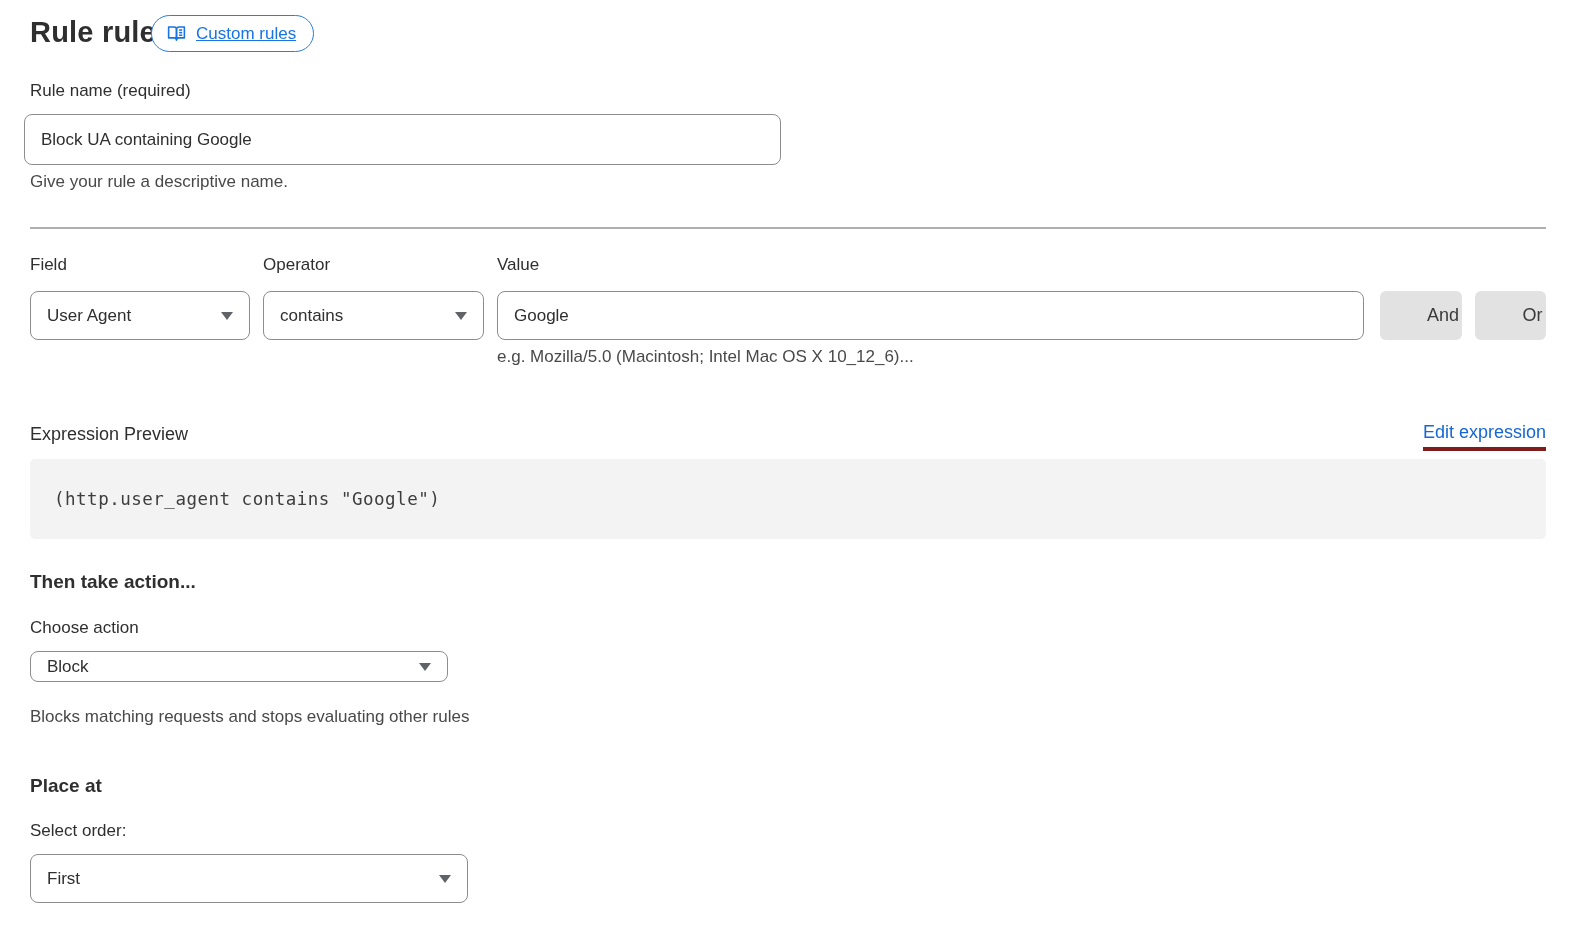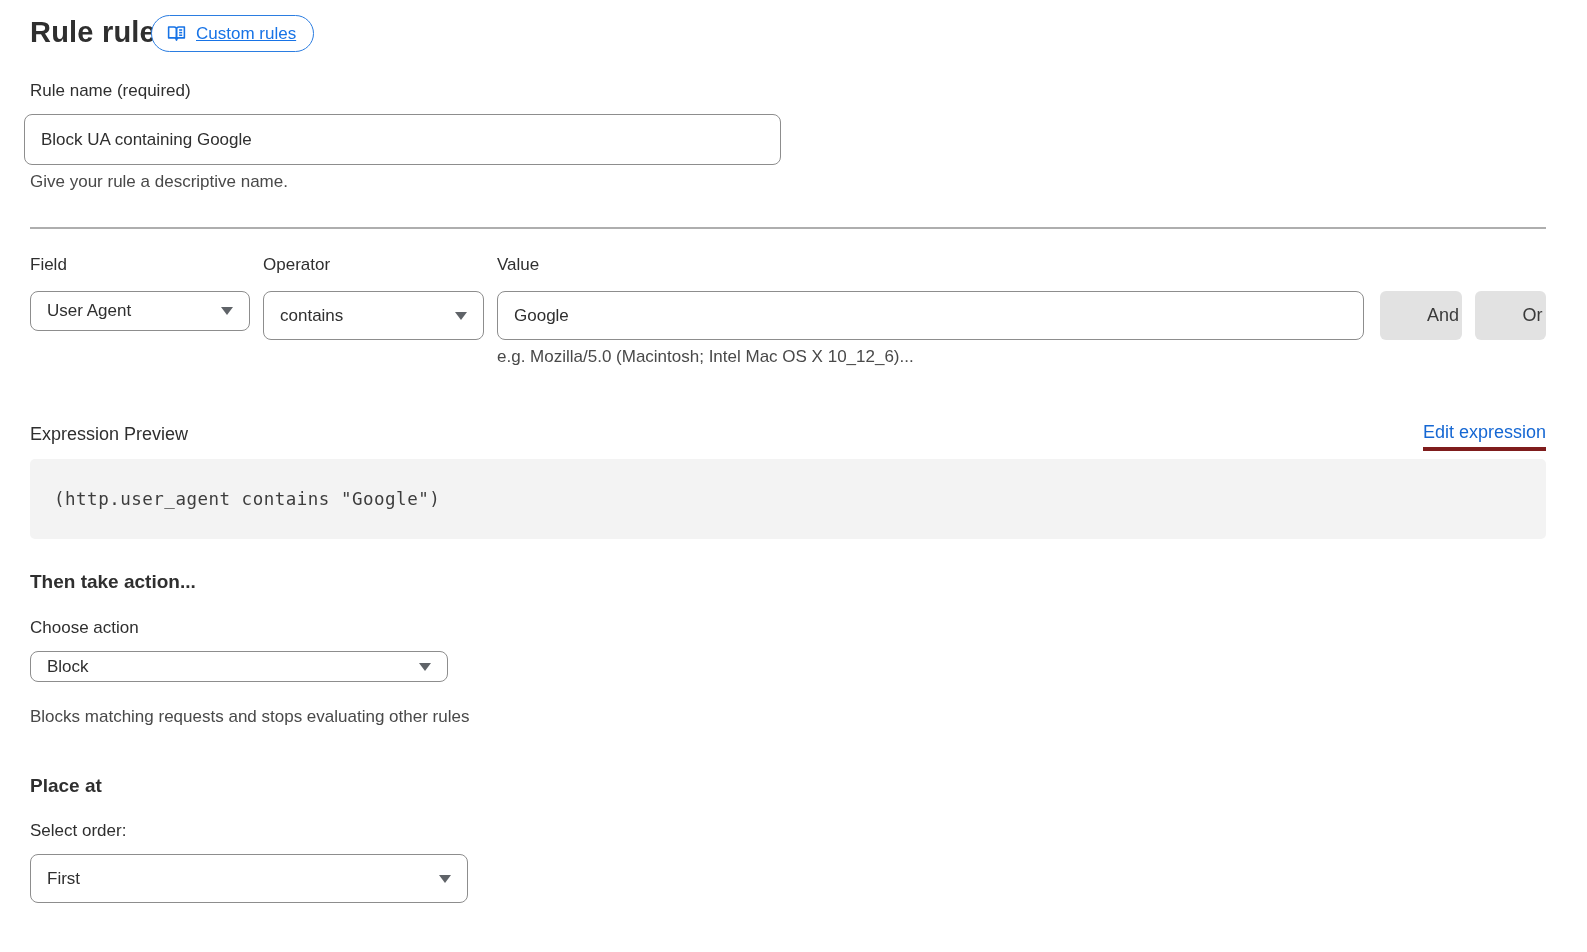--- a/index.html
+++ b/index.html
@@ -145,21 +145,21 @@
 </div>
 
 <div class="abs help-text" style="left:30px; top:172px;">Give your rule a descriptive name.</div>
 
 <div class="abs divider" style="left:30px; top:227px; width:1516px;"></div>
 
 <div class="abs field-label" style="left:30px; top:255px;">Field</div>
 <div class="abs field-label" style="left:263px; top:255px;">Operator</div>
 <div class="abs field-label" style="left:497px; top:255px;text-align:center;">Value</div>
 
-<div class="abs" style="left:30px; top:291px; width:220px; height:40px;">
+<div class="abs" style="left:30px; top:291px; width:220px; height:49px;">
   <div class="select">
     <span>User Agent</span>
     <span class="caret"></span>
   </div>
 </div>
 
 <div class="abs" style="left:263px; top:291px; width:221px; height:49px;">
   <div class="select">
     <span>contains</span>
     <span class="caret"></span>

